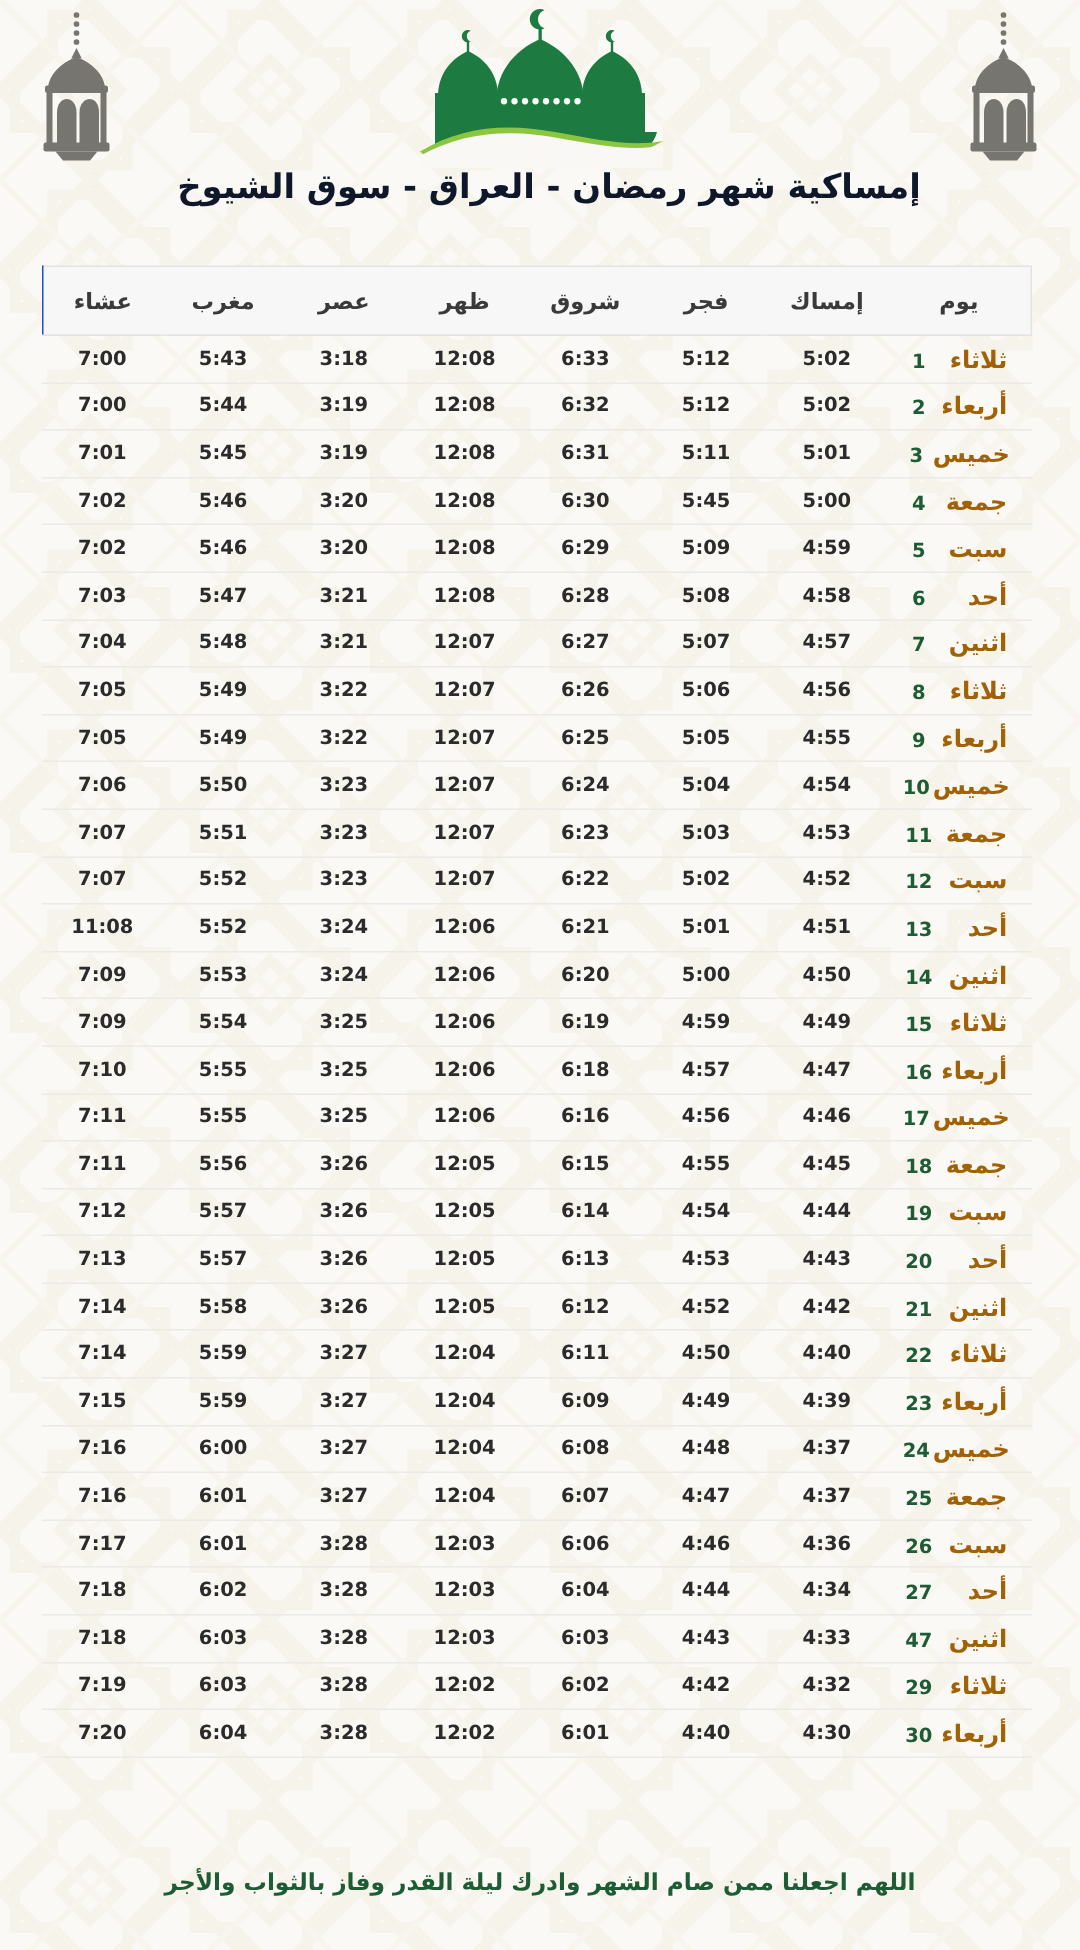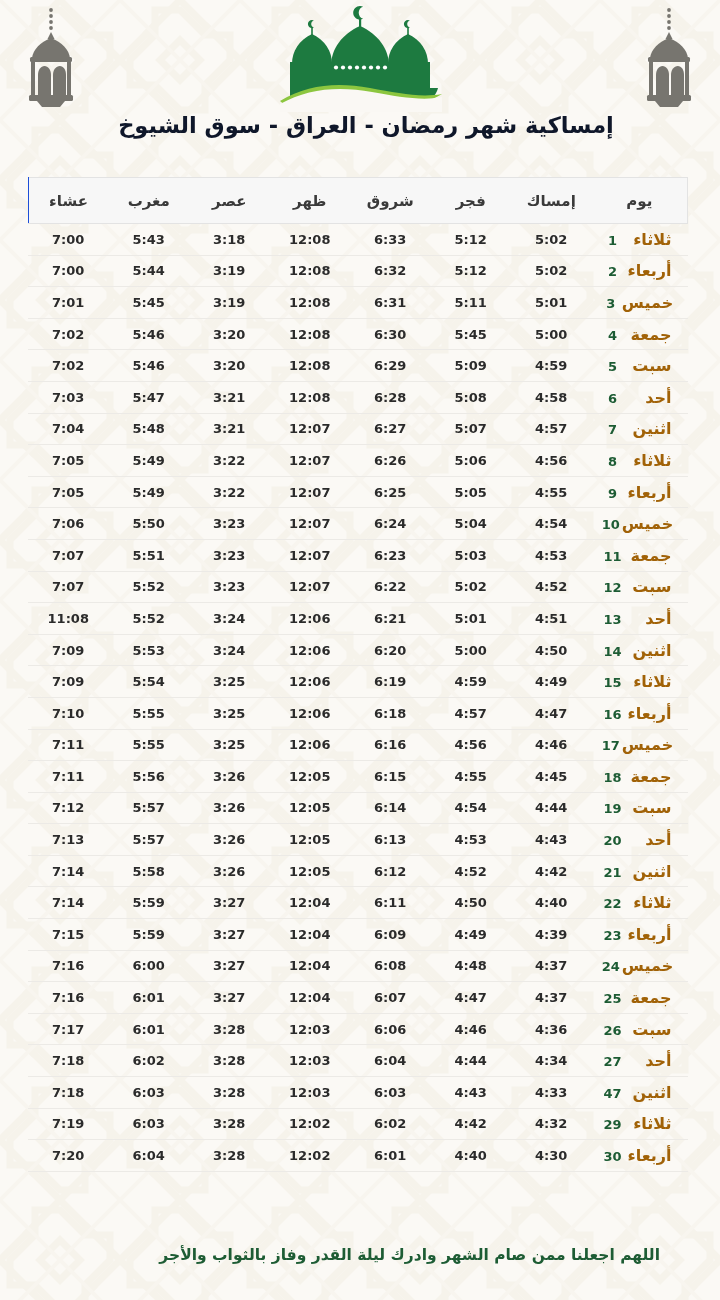--- a/index.html
+++ b/index.html
@@ -137,21 +137,21 @@
   }
 
   
   col.c-day   { width:96px; }
   col.c-time  { width:80.5px; }
 
   
   #footer {
     margin-top:auto;
     padding:0 60px 34px 60px;
-    text-align:right;
+    text-align:center;
   }
   #footer-dua {
     color:#1d5c34;
     font-size:15.5px;
     font-weight:bold;
     line-height:1.35;
     direction:rtl;
   }
   #footer-sponsor {
     margin-top:16px;

